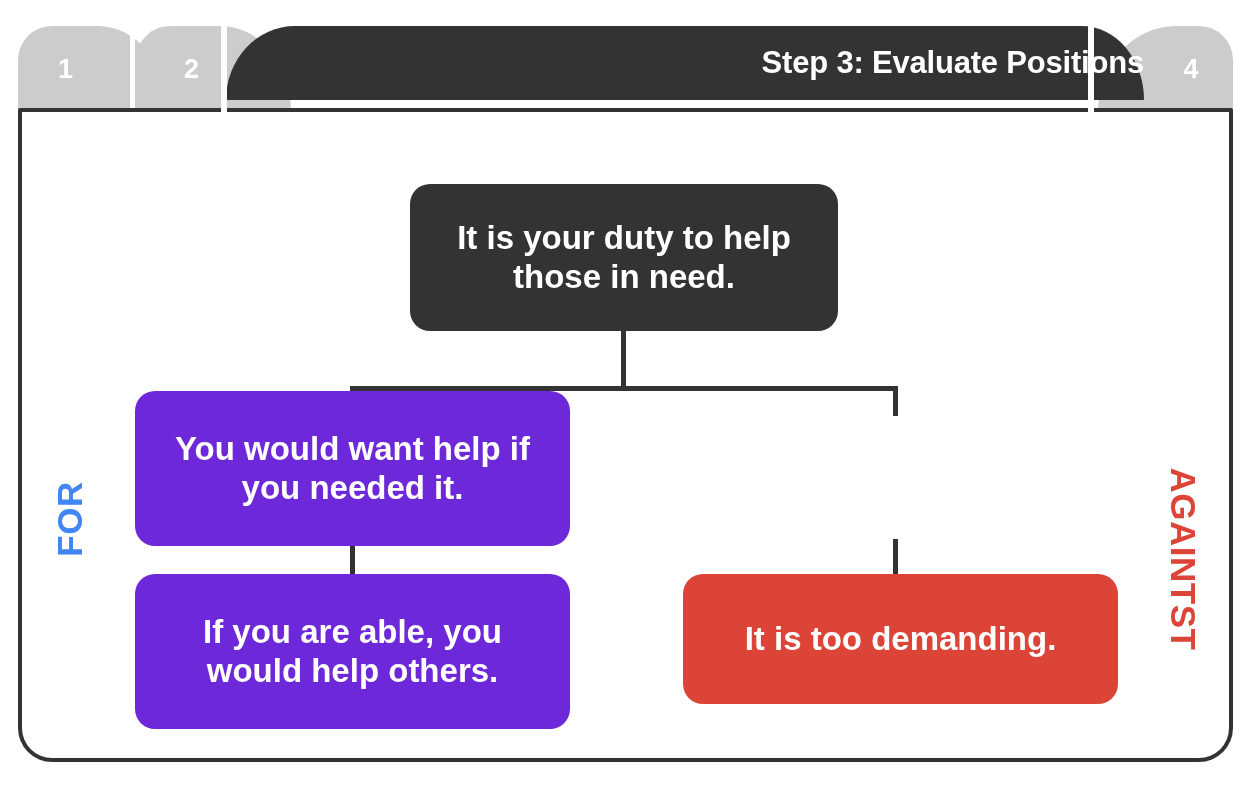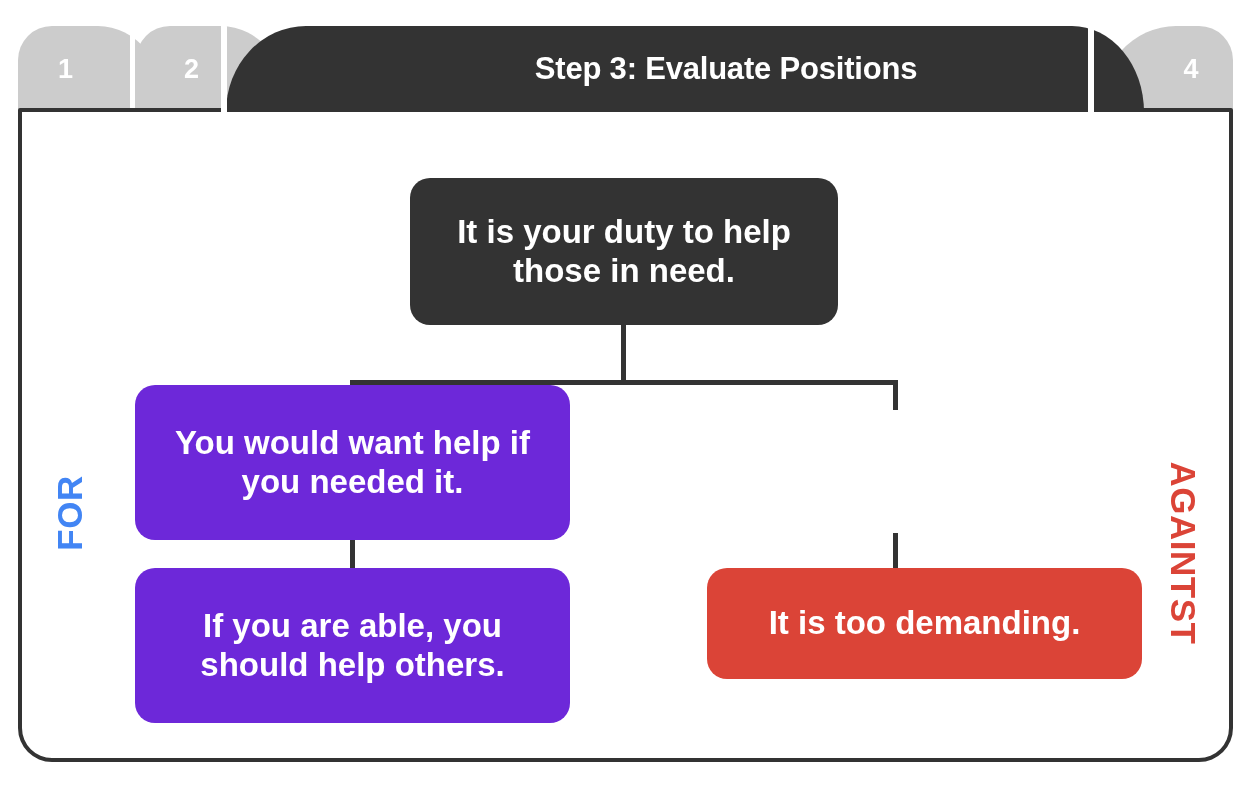--- a/index.html
+++ b/index.html
@@ -89,27 +89,27 @@
     justify-content: flex-end;
     padding-right: 34px;
   }
 
   
   #tab-3 {
     position: absolute;
     left: 208px;
     top: 0;
     width: 918px;
-    height: 86px;
+    height: 74px;
     background: #333333;
     border-top-left-radius: 80px 86px;
     border-top-right-radius: 72px 86px;
     display: flex;
     align-items: center;
-    justify-content: center;
+    justify-content: flex-end;
     padding-left: 82px;
     z-index: 4;
   }
   #tab-3-title {
     font-size: 31px;
     font-weight: bold;
     color: #ffffff;
     letter-spacing: -0.2px;
     white-space: nowrap;
   }
@@ -152,21 +152,21 @@
     border-bottom-right-radius: 34px;
     border-top-left-radius: 2px;
     border-top-right-radius: 2px;
     z-index: 2;
   }
 
   
   #canvas {
     position: absolute;
     left: 0;
-    top: 12px;
+    top: 18px;
     width: 1215px;
     height: 654px;
     z-index: 3;
   }
 
   
   .conn {
     position: absolute;
     background: #333333;
     z-index: 3;
@@ -207,21 +207,21 @@
   #node-for-2 { top: 530px; height: 155px; }
 
   .node-against {
     background: #db4437;
     border-radius: 20px;
     font-size: 33px;
     left: 665px;
     width: 435px;
   }
   #node-against-1 { top: 347px; height: 163px; }
-  #node-against-2 { top: 530px; height: 111px; margin-left: 24px; }
+  #node-against-2 { top: 530px; height: 130px; }
 
   
   .side-label {
     position: absolute;
     font-weight: bold;
     font-size: 35px;
     letter-spacing: 0.5px;
     z-index: 6;
     white-space: nowrap;
   }
@@ -279,20 +279,20 @@
     <div class="conn" style="left:603px; top:287px; width:5px; height:58px;"></div>
     <div class="conn" style="left:332px; top:342px; width:548px; height:5px;"></div>
     <div class="conn" style="left:332px; top:342px; width:5px; height:30px;"></div>
     <div class="conn" style="left:875px; top:342px; width:5px; height:30px;"></div>
     <div class="conn" style="left:332px; top:495px; width:5px; height:45px;"></div>
     <div class="conn" style="left:875px; top:495px; width:5px; height:45px;"></div>
 
     <div class="node" id="node-claim">It is your duty to help those in need.</div>
 
     <div class="node node-for" id="node-for-1">You would want help if you needed it.</div>
-    <div class="node node-for" id="node-for-2">If you are able, you should help others.</div>
+    <div class="node node-for" id="node-for-2">If you are able, you would help others.</div>
 
     <div class="node node-against" id="node-against-2">It is too demanding.</div>
 
     <div class="side-label" id="label-for">FOR</div>
     <div class="side-label" id="label-against">AGAINTST</div>
   </div>
 </div>
 
 </body></html>

